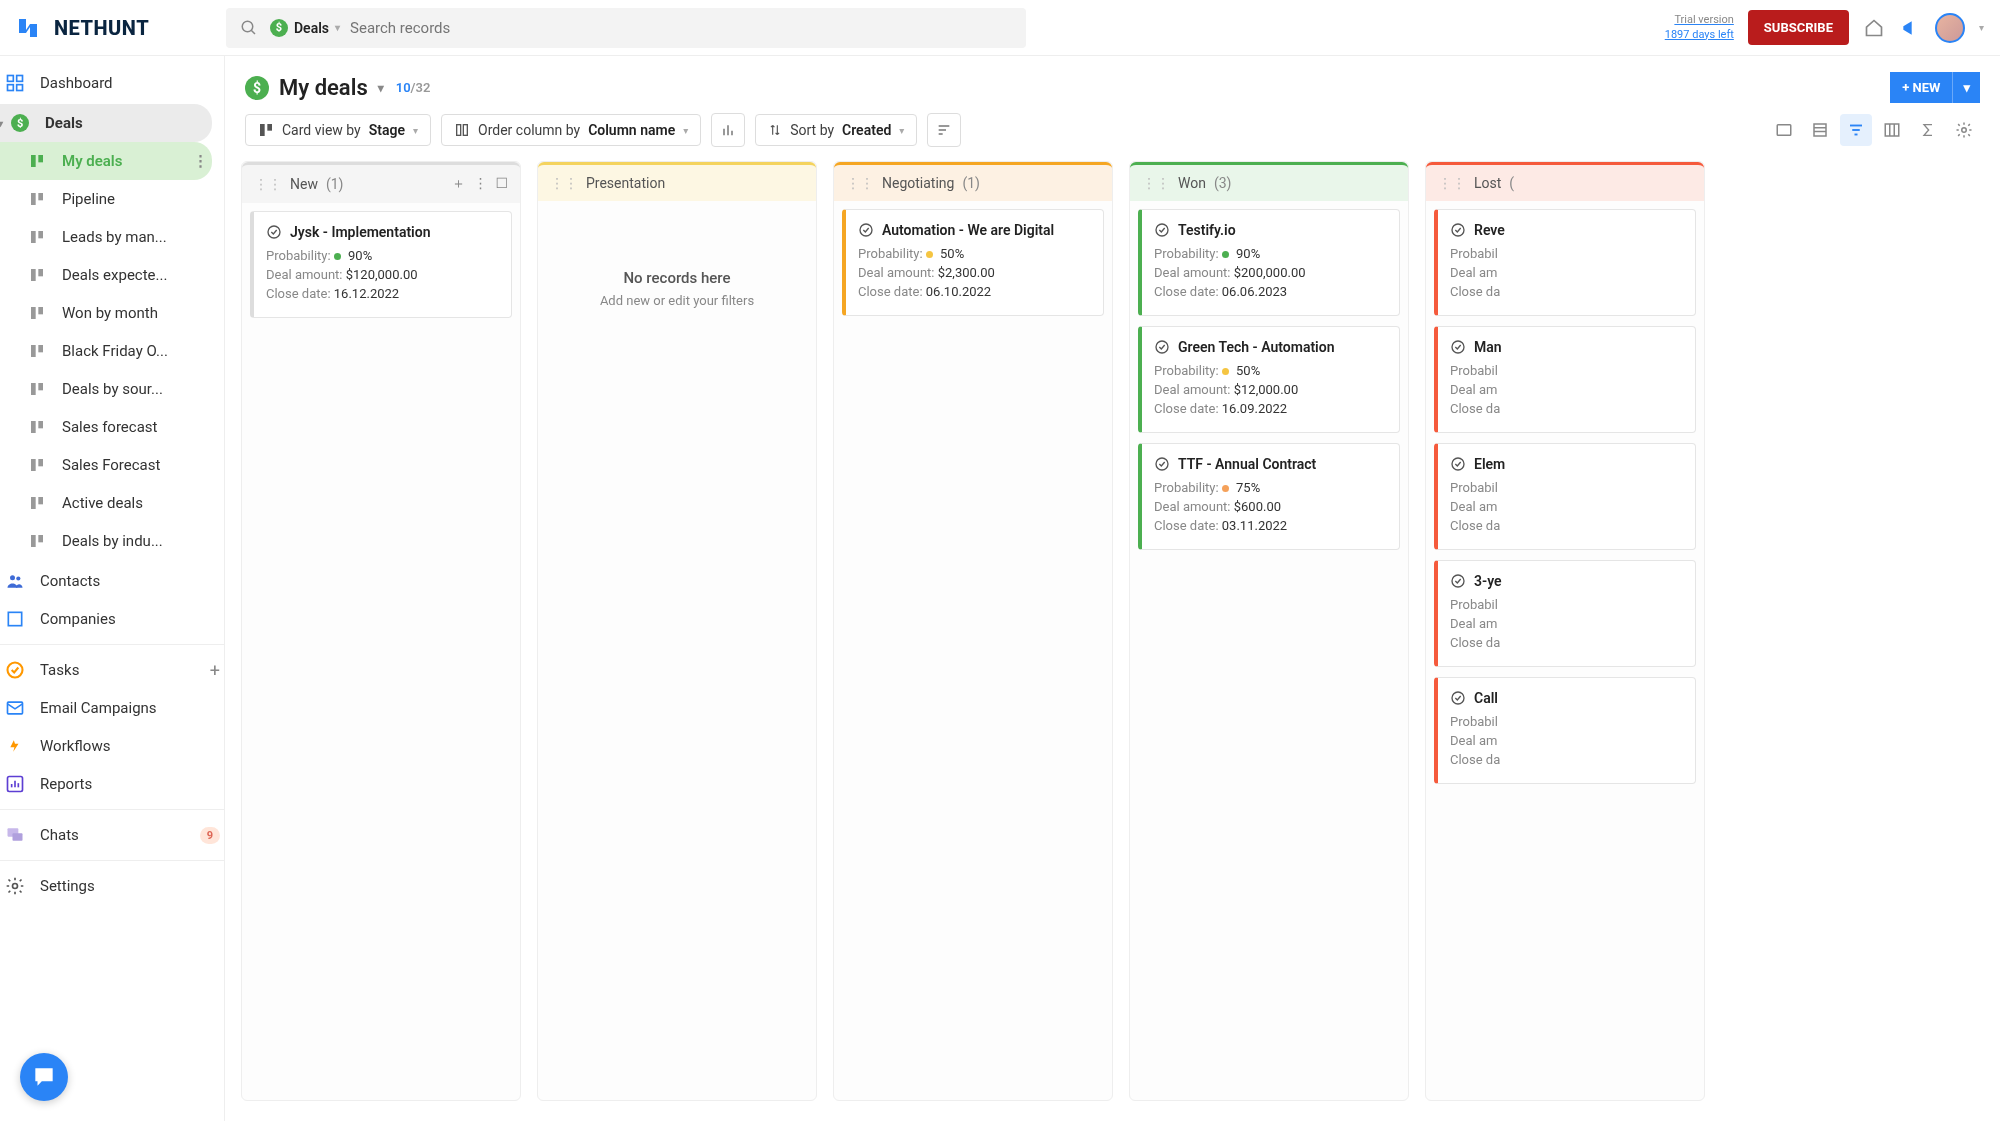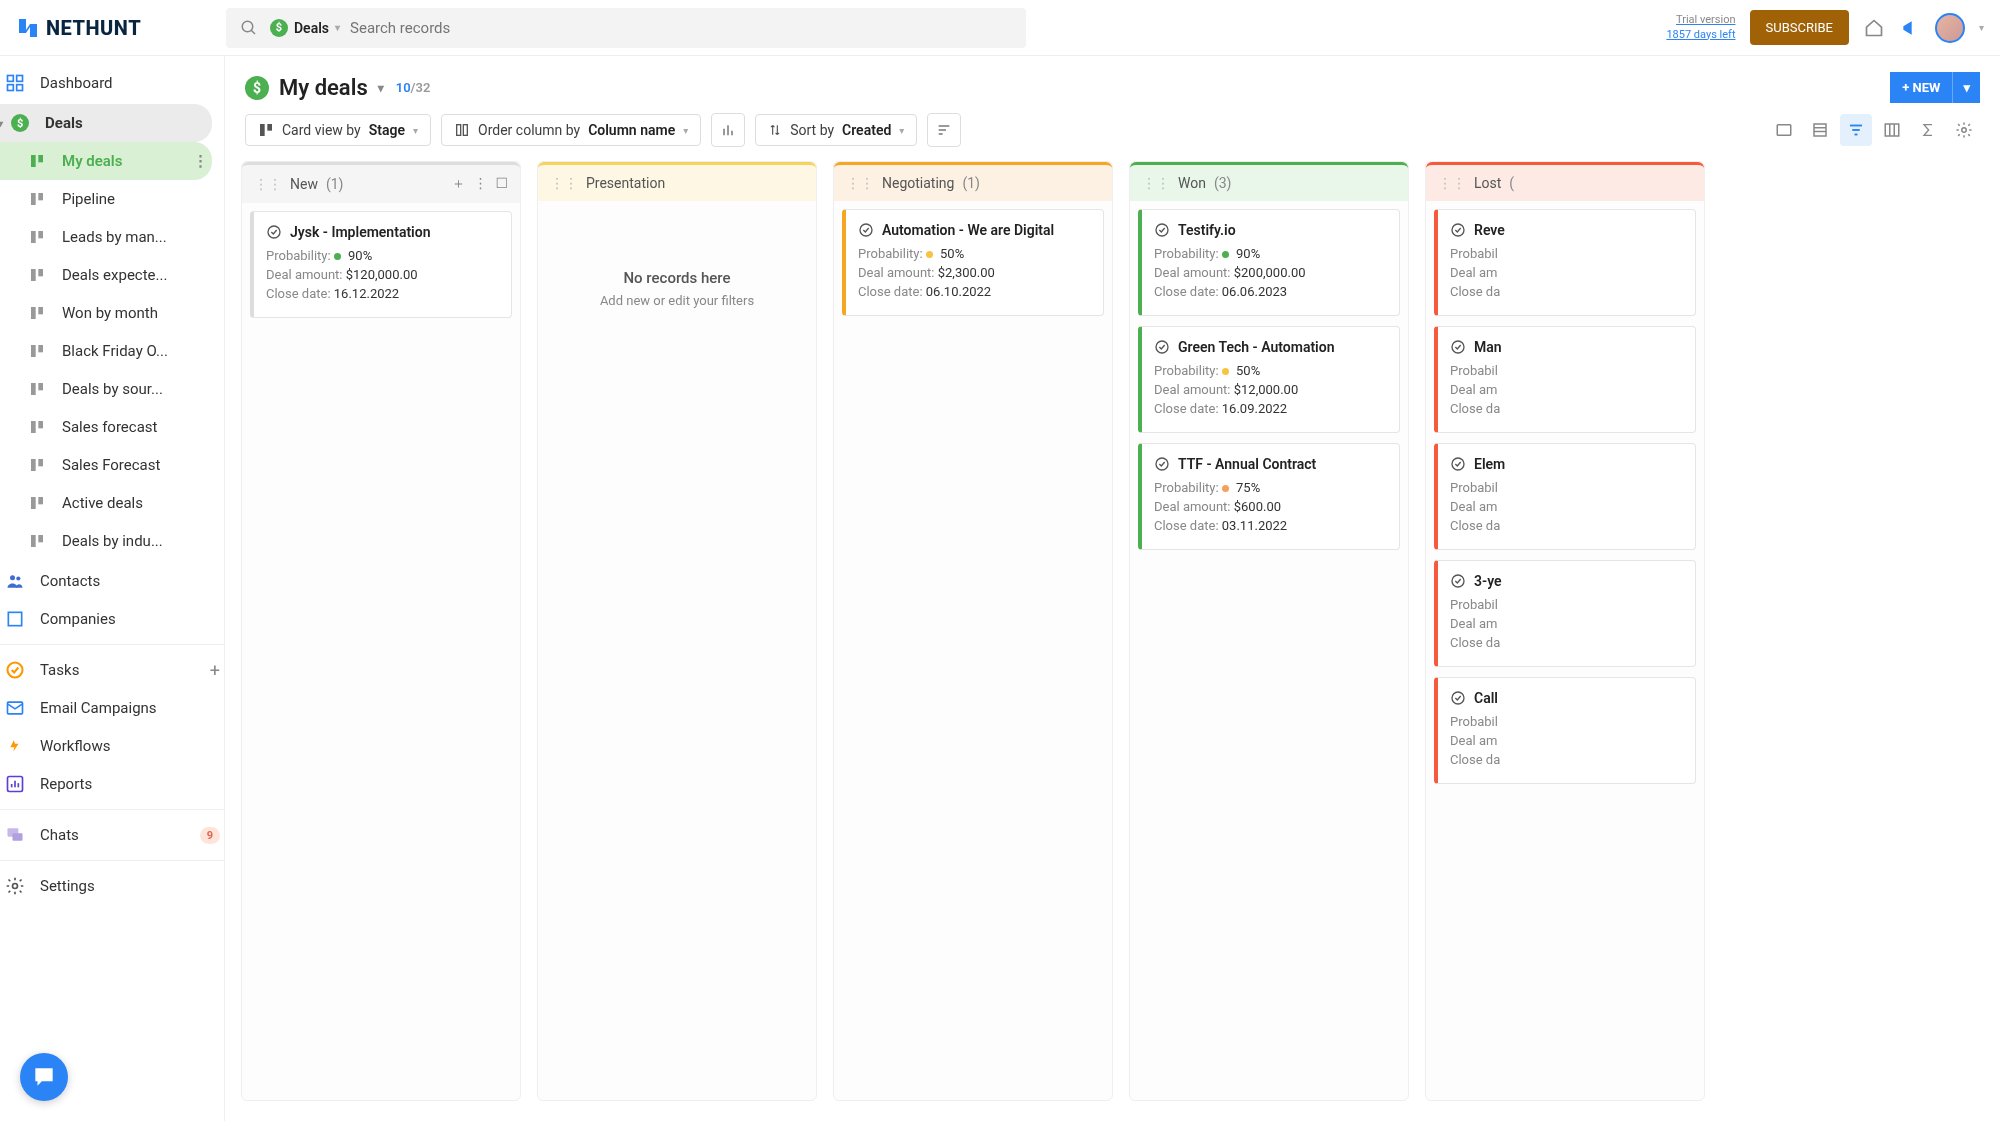--- a/index.html
+++ b/index.html
@@ -1,28 +1,28 @@
 <!DOCTYPE html>
 <html><head>
 <meta charset="utf-8">
 <style>
 * { box-sizing: border-box; margin: 0; padding: 0; font-family: -apple-system, BlinkMacSystemFont, "Segoe UI", Roboto, Arial, sans-serif; }
 body { background: #fff; color: #333; font-size: 14px; overflow: hidden; }
 
 
 .topbar { display: flex; align-items: center; height: 56px; padding: 0 16px; border-bottom: 1px solid #eee; }
-.logo { display: flex; align-items: center; gap: 6px; font-weight: 800; font-size: 20px; color: #0a2540; letter-spacing: .5px; width: 210px; }
+.logo { display: flex; align-items: center; gap: 14px; font-weight: 800; font-size: 20px; color: #0a2540; letter-spacing: .5px; width: 210px; }
 .logo svg { width: 24px; height: 24px; }
 .search-wrap { flex: 0 0 auto; display: flex; align-items: center; background: #f3f3f3; border-radius: 4px; height: 40px; padding: 0 12px; gap: 10px; width: 800px; }
 .search-wrap .pill { display: flex; align-items: center; gap: 6px; background: transparent; font-weight: 600; color: #222; }
 .search-wrap input { border: none; background: transparent; flex: 1; font-size: 15px; color: #666; outline: none; }
 .top-right { margin-left: auto; display: flex; align-items: center; gap: 14px; }
 .trial { text-align: right; font-size: 11px; line-height: 1.3; color: #2a84f6; text-decoration: underline; }
 .trial .line1 { color: #888; }
-.btn-sub { background: #a16207; color: #fff; font-weight: 400; font-size: 13px; padding: 10px 16px; border-radius: 4px; border: none; cursor: pointer; }
+.btn-sub { background: #b91c1c; color: #fff; font-weight: 700; font-size: 13px; padding: 10px 16px; border-radius: 4px; border: none; cursor: pointer; }
 .top-icon { width: 22px; height: 22px; color: #888; cursor: pointer; display: inline-flex; align-items: center; justify-content: center; }
 .avatar { width: 30px; height: 30px; border-radius: 50%; background: linear-gradient(135deg,#e8b4a0,#c99); border: 2px solid #2a84f6; }
 .caret { color: #aaa; font-size: 10px; }
 
 
 .layout { display: flex; height: calc(100vh - 56px); }
 .sidebar { width: 225px; border-right: 1px solid #eee; padding: 8px 0; overflow-y: auto; position: relative; }
 .sb-item { display: flex; align-items: center; gap: 14px; padding: 8px 4px; cursor: pointer; color: #333; font-size: 15px; }
 .sb-item .ico { width: 22px; height: 22px; display: inline-flex; align-items: center; justify-content: center; color: #888; }
 .sb-group { margin: 2px 0; }
@@ -117,21 +117,21 @@
     <span class="pill">
       <span style="width:18px;height:18px;background:#4caf50;border-radius:50%;color:#fff;display:inline-flex;align-items:center;justify-content:center;font-size:11px;font-weight:700">$</span>
       <span>Deals</span>
       <span class="caret">▾</span>
     </span>
     <input type="text" placeholder="Search records" style="">
   </div>
   <div class="top-right">
     <div class="trial">
       <div class="line1">Trial version</div>
-      <div>1857 days left</div>
+      <div>1897 days left</div>
     </div>
     <button class="btn-sub">SUBSCRIBE</button>
     <span class="top-icon">
         <svg width="20" height="20" viewBox="0 0 24 24" fill="none" stroke="#888" stroke-width="2">
           <path d="M3 11 L12 3 L21 11 V21 H3 Z"></path>
         </svg>
       </span>
     <span class="top-icon" style="color:#2a84f6">
         <svg width="20" height="20" viewBox="0 0 24 24" fill="#2a84f6">
           <path d="M4 10 L14 4 V20 L4 14 Z"></path>

